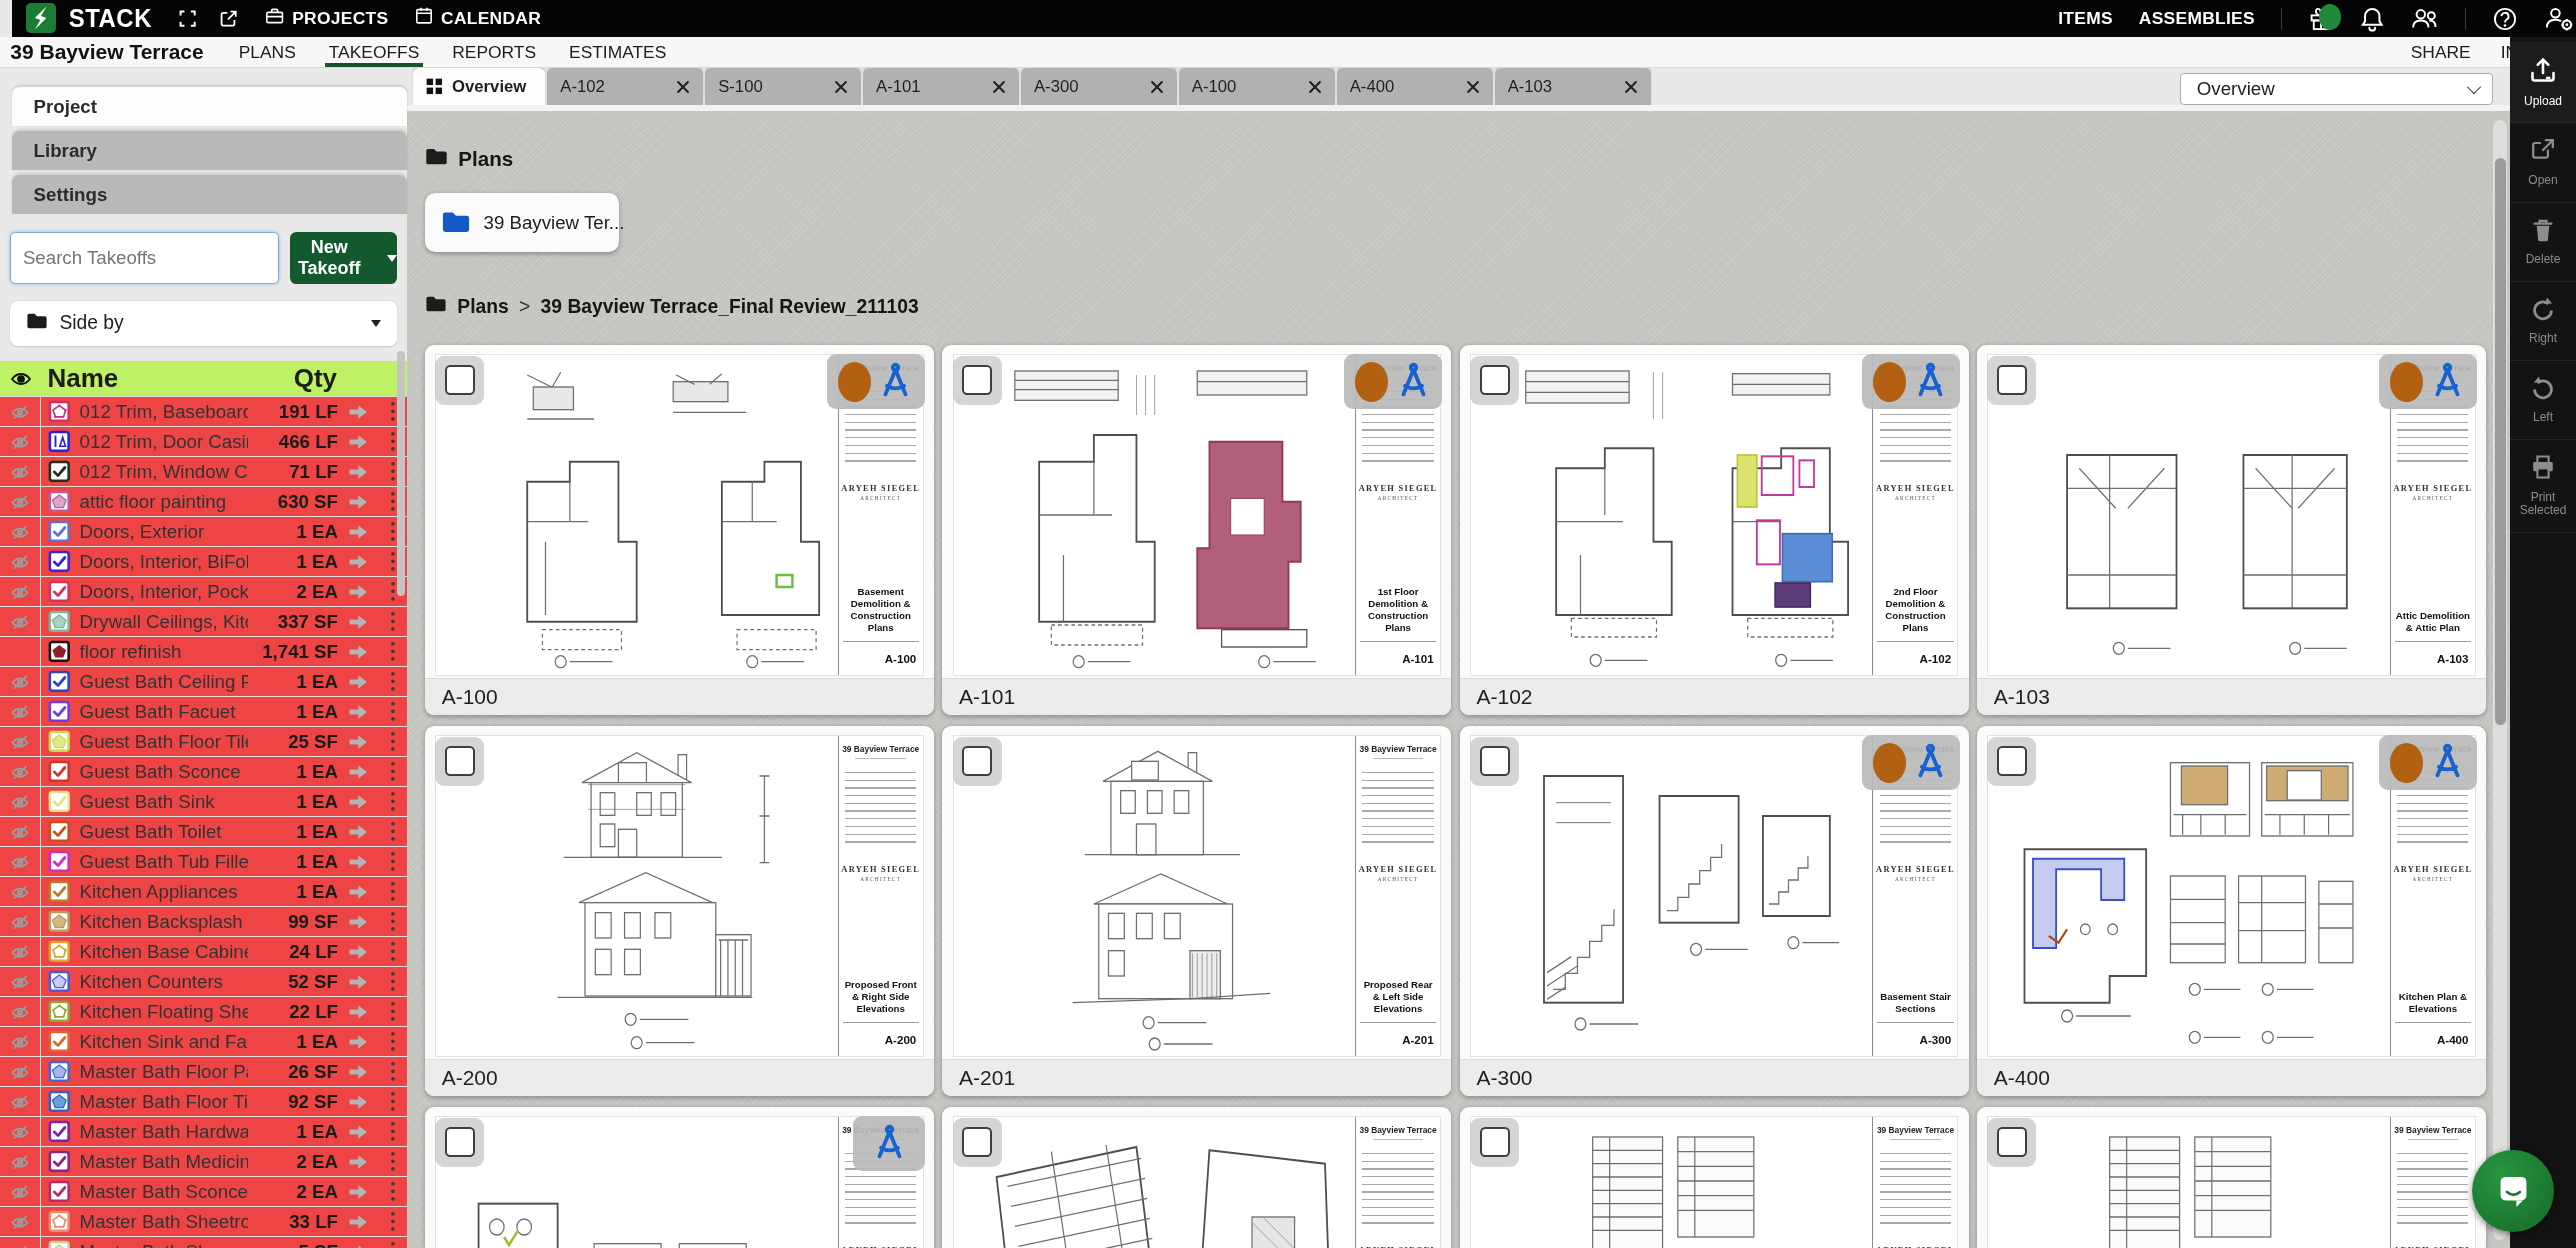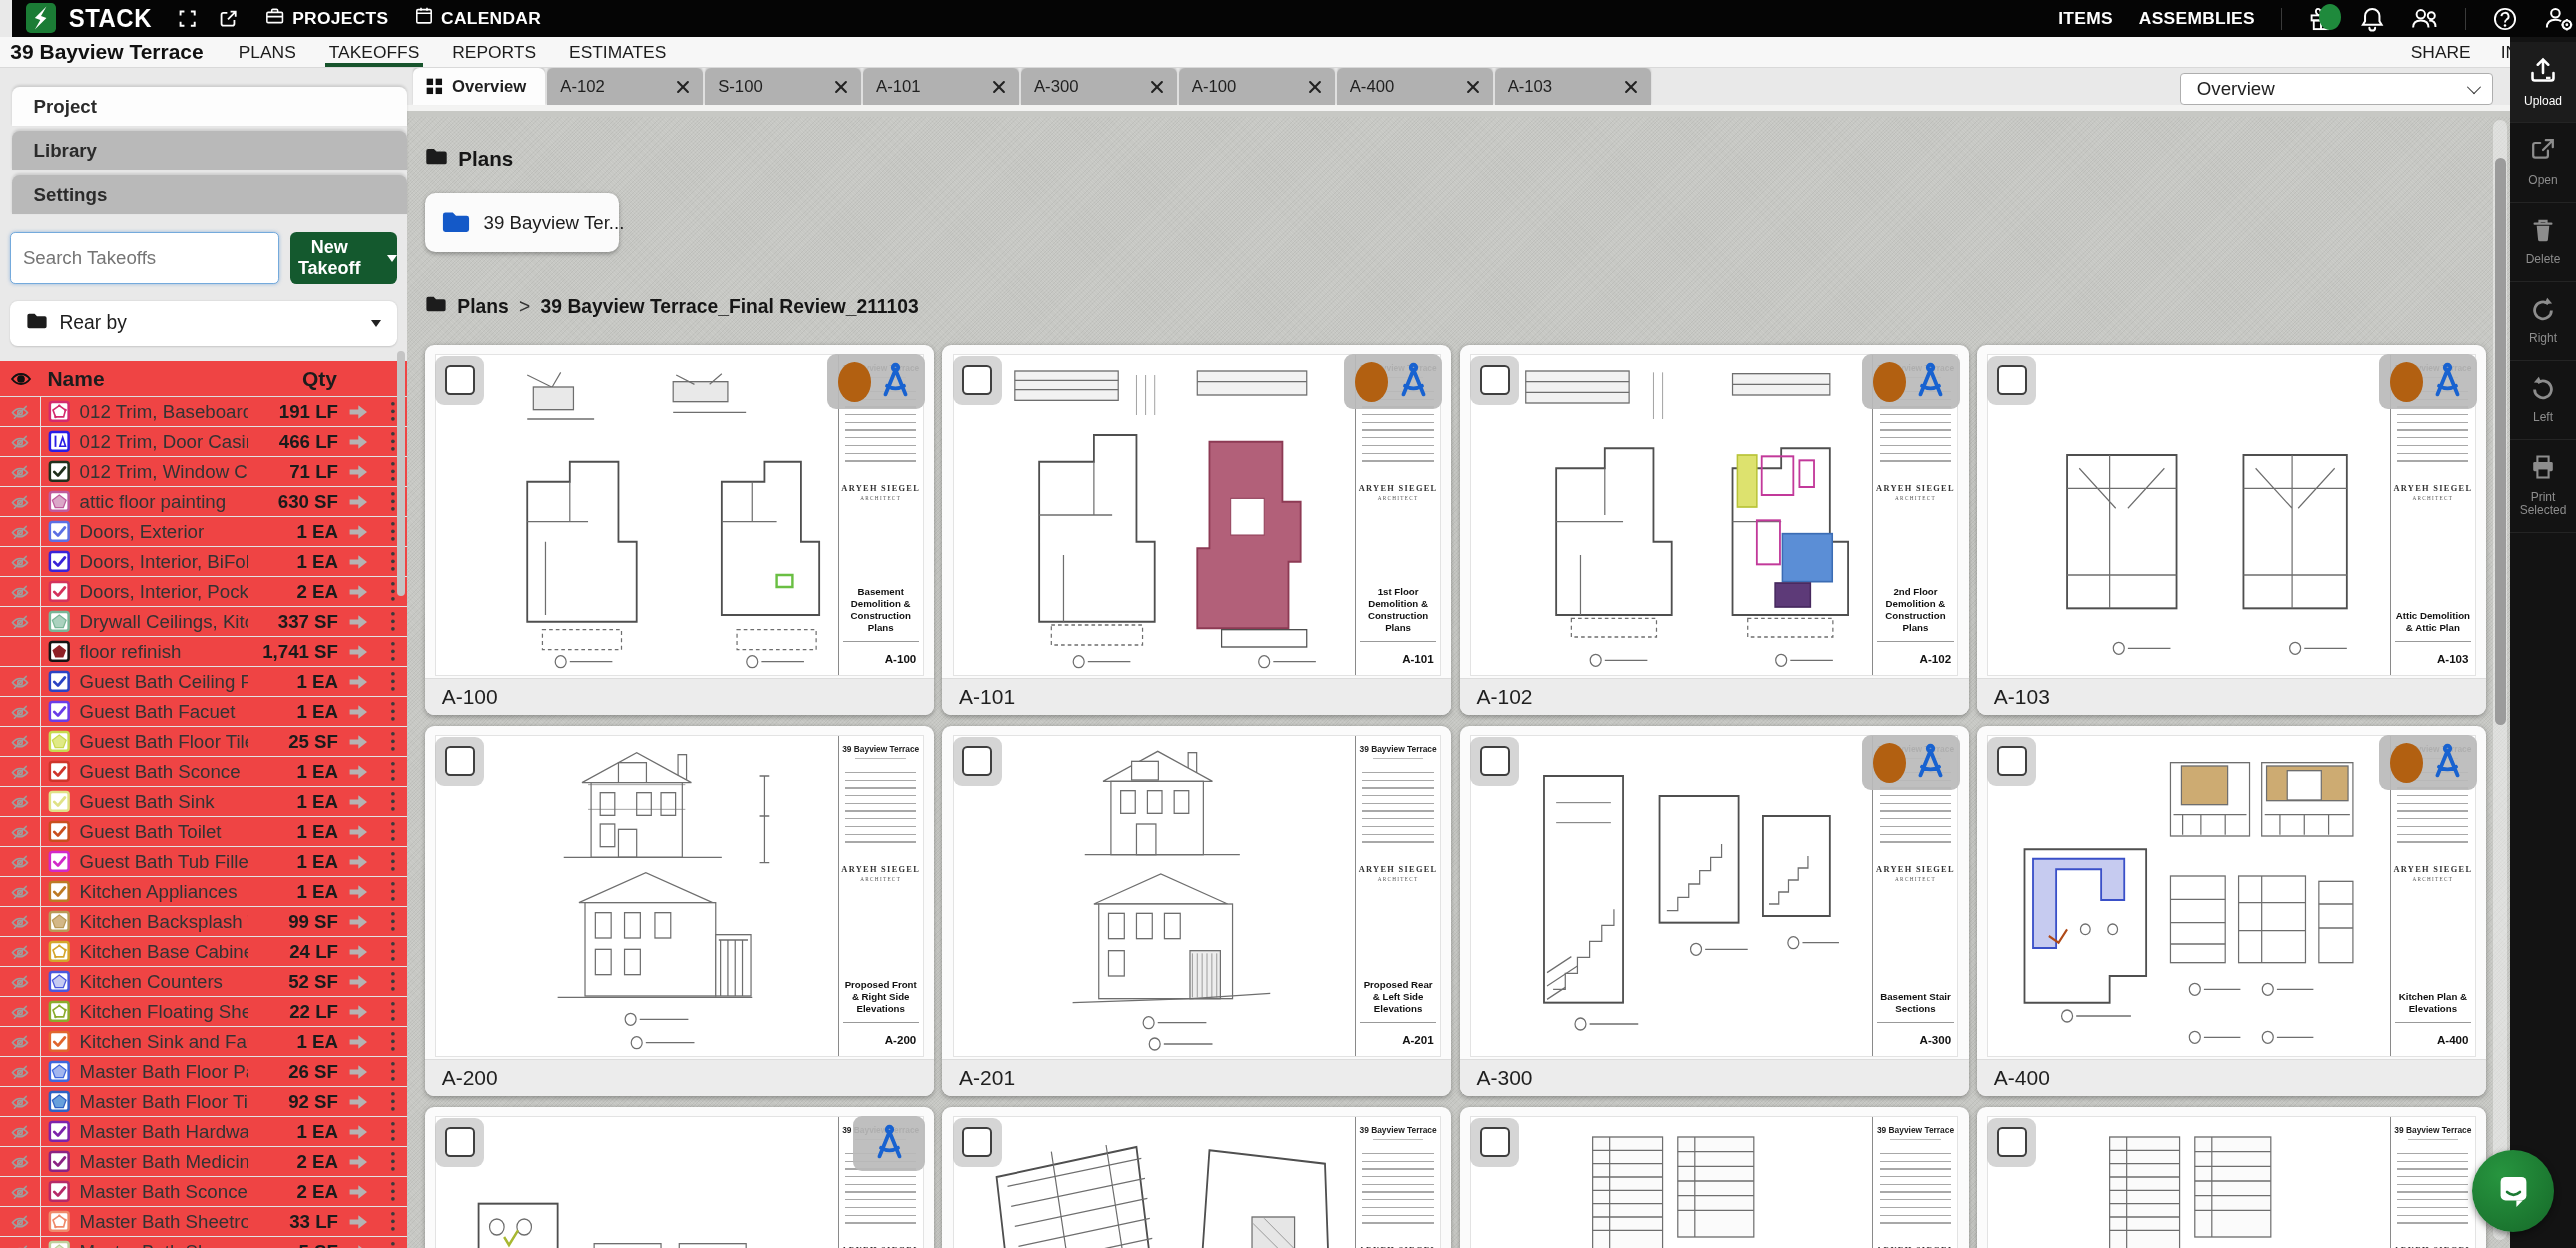--- a/index.html
+++ b/index.html
@@ -40,22 +40,22 @@
     border-radius:5.2px; font-size:18.7px; padding:0 11.6px; color:#a16207; background:#fff; outline:none;
     font-family:"Liberation Sans", sans-serif; }
   .new-takeoff { width:120px; background:#14592e; color:#fff; border:none; border-radius:6.4px;
     font-size:18px; font-weight:700; display:flex; align-items:center; justify-content:center; gap:18px; cursor:pointer;
     font-family:"Liberation Sans", sans-serif; }
   .caret { width:0; height:0; border-left:5.8px solid transparent; border-right:5.8px solid transparent; border-top:7px solid currentColor; display:inline-block; }
   .group-by { margin:16.7px 10.3px 0 10.3px; height:45px; background:#fff; border-radius:7.7px; display:flex;
     align-items:center; padding:0 15.5px; gap:11.6px; font-size:19.3px; color:#1d1d1d; cursor:pointer;
     box-shadow:0 0.6px 1.9px rgba(0,0,0,.15); }
   .group-by .caret { margin-left:auto; color:#222; }
-  .list-header { margin-top:15.5px; height:36px; background:#ef4444; display:flex; align-items:center;
-    border-bottom:0.6px solid #ddd; font-weight:700; font-size:21px; color:#1c1c1c; }
+  .list-header { margin-top:15.5px; height:36px; background:#bef264; display:flex; align-items:center;
+    border-bottom:0.6px solid #ddd; font-weight:700; font-size:26px; color:#1c1c1c; }
   .lh-eye { width:41px; display:flex; justify-content:center; cursor:pointer; }
   .lh-name { flex:1; padding-left:6.4px; }
   .lh-qty { width:90px; text-align:right; }
   .lh-sp { width:70px; }
   .row { display:flex; align-items:center; height:30px; background:#ef4444; border-bottom:0.6px solid #e2e2e2; cursor:pointer; }
   .c-eye { width:41px; display:flex; justify-content:center; border-right:0.6px solid #e4e4e4; align-self:stretch; align-items:center; }
   .c-icon { width:36px; display:flex; justify-content:center; }
   .c-name { flex:1; font-size:18.7px; color:#333; padding-left:2.6px; white-space:nowrap; overflow:hidden; }
   .c-qty { width:90px; text-align:right; font-size:18.7px; font-weight:600; color:#1b1b1b; }
   .c-arrow { width:41px; display:flex; justify-content:center; }
@@ -249,21 +249,21 @@
     <input class="search-input" placeholder="Search Takeoffs" style="">
     <button class="new-takeoff">
       <span>New Takeoff</span>
         <span class="caret"></span>
     </button>
   </div>
   <div class="group-by">
     <span><svg viewBox="0 0 36 30" width="22" height="18">
           <path d="M2 6 q0-3 3-3 h9 l4 4 h13 q3 0 3 3 v14 q0 3-3 3 H5 q-3 0-3-3 z" fill="#1c1c1c"></path>
         </svg></span>
-    <span>Rear by</span>
+    <span>Side by</span>
     <span class="caret"></span>
   </div>
   <div class="list-header">
     <span class="lh-eye">
       <svg viewBox="0 0 32 32" width="22" height="22" fill="none" stroke="#111" stroke-width="2.8">
           <path d="M3 16c3.6-4.8 8-7.2 13-7.2S25.4 11.2 29 16c-3.6 4.8-8 7.2-13 7.2S6.6 20.8 3 16z"></path>
           <circle cx="16" cy="16" r="4.2" fill="#111"></circle>
         </svg>
     </span>
     <span class="lh-name">Name</span>

